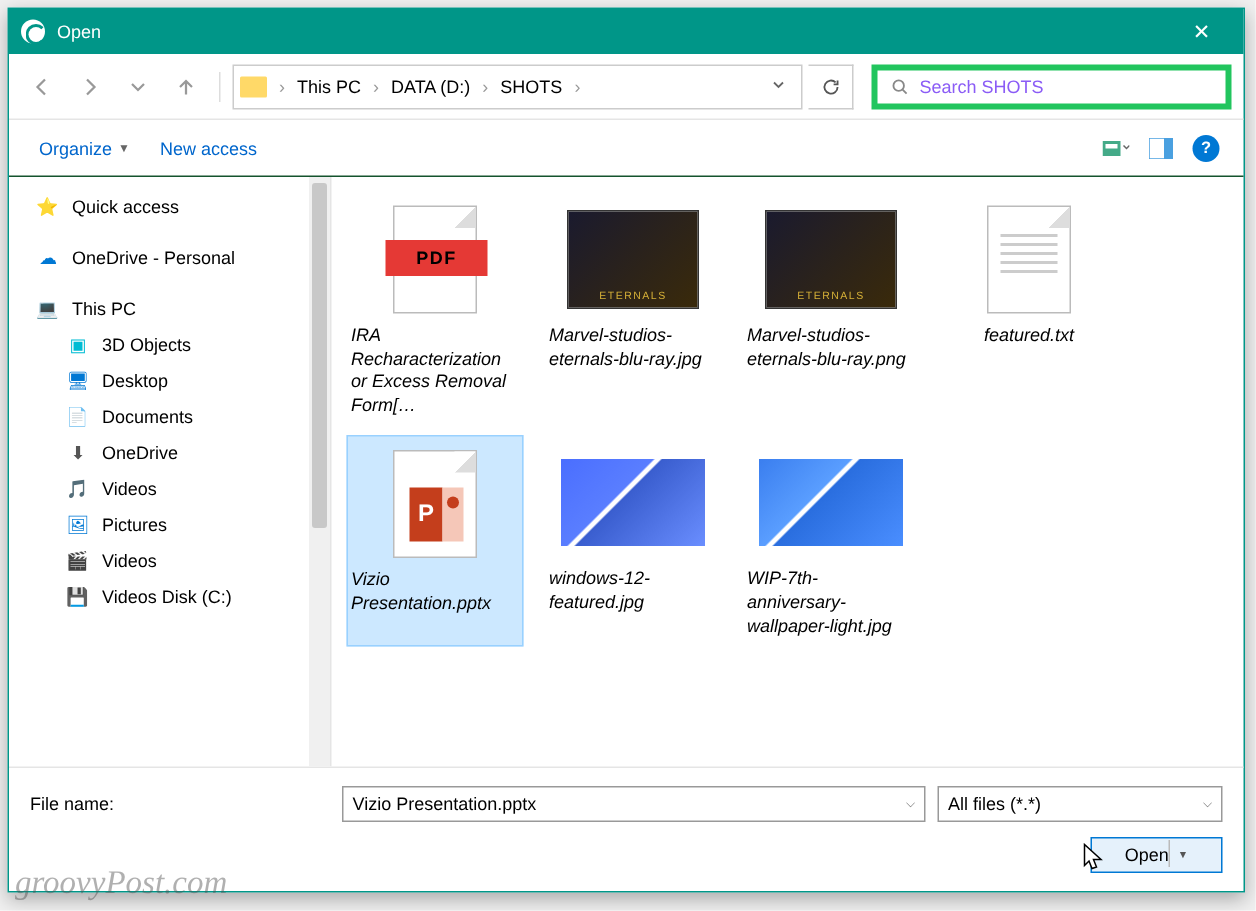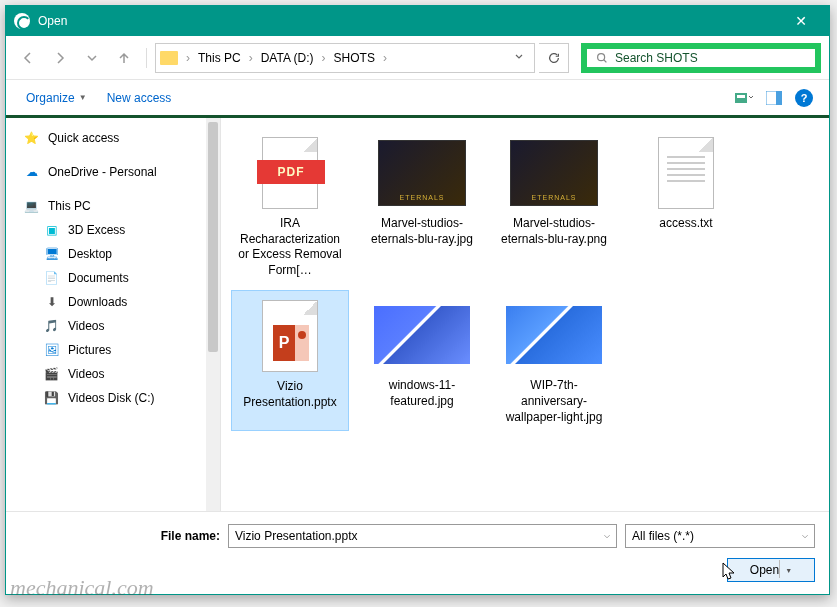--- a/index.html
+++ b/index.html
@@ -13,57 +13,57 @@
 .navbar { height: 44px; border-bottom: 1px solid #e5e5e5; display: flex; align-items: center; padding: 0 8px; gap: 4px; }
 .nav-btn { width: 28px; height: 28px; display: flex; align-items: center; justify-content: center; color: #999; cursor: pointer; }
 .nav-btn svg { width: 16px; height: 16px; }
 .nav-sep { width: 1px; height: 20px; background: #ddd; margin: 0 4px; }
 .addressbar { flex: 1; height: 30px; border: 1px solid #ccc; display: flex; align-items: center; padding: 0 4px; gap: 2px; }
 .addressbar .folder-icon { width: 18px; height: 14px; background: #ffd968; border-radius: 1px; margin-right: 4px; }
 .crumb { padding: 2px 4px; cursor: pointer; }
 .crumb-sep { color: #999; padding: 0 2px; }
 .addr-drop { margin-left: auto; color: #666; padding: 0 6px; cursor: pointer; }
 .refresh-btn { width: 30px; height: 30px; border: 1px solid #ccc; border-left: none; display: flex; align-items: center; justify-content: center; cursor: pointer; }
-.searchbox { width: 240px; height: 30px; border: 6px solid #22c55e; margin-left: 8px; display: flex; align-items: center; padding: 0 8px; gap: 6px; color: #14532d; }
+.searchbox { width: 240px; height: 30px; border: 4px solid #22c55e; margin-left: 8px; display: flex; align-items: center; padding: 0 8px; gap: 6px; color: #8b5cf6; }
 .searchbox svg { width: 14px; height: 14px; }
-.toolbar { height: 38px; border-bottom: 3px solid #14532d; display: flex; align-items: center; padding: 0 12px; gap: 4px; }
+.toolbar { height: 38px; border-bottom: 1px solid #14532d; display: flex; align-items: center; padding: 0 12px; gap: 4px; }
 .tool-link { color: #0066cc; padding: 4px 8px; cursor: pointer; display: flex; align-items: center; gap: 4px; }
 .tool-link .drop { font-size: 8px; color: #666; }
 .toolbar .spacer { flex: 1; }
 .tool-ico { width: 26px; height: 26px; display: flex; align-items: center; justify-content: center; cursor: pointer; }
 .help-ico { width: 18px; height: 18px; background: #0078d4; color: #fff; border-radius: 50%; display: flex; align-items: center; justify-content: center; font-weight: bold; font-size: 11px; }
 .body-area { flex: 1; display: flex; overflow: hidden; }
 .sidebar { width: 215px; border-right: 1px solid #e5e5e5; padding: 8px 0; overflow-y: auto; position: relative; }
 .sb-scroll { position: absolute; right: 0; top: 0; width: 14px; height: 100%; background: #f0f0f0; }
 .sb-thumb { position: absolute; right: 2px; top: 4px; width: 10px; height: 230px; background: #c8c8c8; border-radius: 2px; }
 .sb-item { display: flex; align-items: center; height: 24px; padding-left: 18px; gap: 8px; cursor: pointer; }
 .sb-item.indent { padding-left: 38px; }
 .sb-item .ico { width: 16px; height: 16px; display: flex; align-items: center; justify-content: center; }
 .files { flex: 1; padding: 10px; display: flex; flex-wrap: wrap; align-content: flex-start; gap: 6px 14px; overflow: auto; }
 .file { width: 118px; display: flex; flex-direction: column; align-items: center; padding: 6px 2px; cursor: pointer; }
 .file.selected { background: #cce8ff; border: 1px solid #99d1ff; }
 .thumb { width: 96px; height: 78px; display: flex; align-items: center; justify-content: center; margin-bottom: 4px; }
 .doc-page { width: 56px; height: 72px; background: #fff; border: 1px solid #bbb; position: relative; }
 .doc-page .fold { position: absolute; right: 0; top: 0; width: 14px; height: 14px; background: linear-gradient(135deg, #fff 50%, #ddd 50%); }
 .doc-page .lines { position: absolute; left: 8px; right: 8px; top: 18px; }
 .doc-page .lines div { height: 2px; background: #ccc; margin-bottom: 4px; }
-.pdf-band { position: absolute; left: -6px; top: 22px; width: 68px; height: 24px; background: #e53935; color: #fef9c3; font-weight: bold; display: flex; align-items: center; justify-content: center; letter-spacing: 1px; }
+.pdf-band { position: absolute; left: -6px; top: 22px; width: 68px; height: 24px; background: #e53935; color: #000000; font-weight: bold; display: flex; align-items: center; justify-content: center; letter-spacing: 1px; }
 .ppt-ico { position: absolute; left: 10px; top: 24px; width: 36px; height: 36px; display: flex; }
 .ppt-p { width: 22px; height: 36px; background: #c43e1c; color: #fff; display: flex; align-items: center; justify-content: center; font-weight: bold; font-size: 16px; }
 .ppt-slide { width: 14px; height: 36px; background: #f5c7b8; position: relative; }
 .ppt-slide::before { content: ""; position: absolute; top: 6px; left: 3px; width: 8px; height: 8px; background: #c43e1c; border-radius: 50%; }
 .movie-thumb { width: 88px; height: 66px; background: linear-gradient(135deg,#1a1a2e,#3a2a0a); border: 1px solid #333; position: relative; }
 .movie-thumb::after { content: "ETERNALS"; position: absolute; bottom: 4px; left: 0; right: 0; text-align: center; color: #d4af37; font-size: 7px; letter-spacing: 1px; }
 .kb-thumb { width: 96px; height: 58px; background: linear-gradient(135deg,#2a1a5e,#5a3abe,#9060ff); }
 .win-thumb { width: 96px; height: 58px; background: linear-gradient(135deg,#4a6eff 0%,#5a7eff 40%,#fff 41%,#fff 43%,#3a5ecf 44%,#6a8eff 100%); }
 .win-thumb2 { width: 96px; height: 58px; background: linear-gradient(135deg,#3a7eef 0%,#5a9eff 40%,#fff 41%,#fff 43%,#2a6edf 44%,#4a8eff 100%); }
-.fname { text-align: center; line-height: 1.3; word-wrap: break-word; max-width: 112px; }
+.fname { line-height: 1.3; word-wrap: break-word; max-width: 112px; font-style: italic; }
 .footer { border-top: 1px solid #e5e5e5; padding: 12px 14px; display: flex; flex-direction: column; gap: 10px; }
 .footer-row { display: flex; align-items: center; gap: 8px; }
-.footer-row .lbl { width: 200px; text-align: right; font-weight: bold; }
+.footer-row .lbl { width: 200px; text-align: left; }
 .fn-input { flex: 1; height: 24px; border: 1px solid #999; padding: 0 6px; position: relative; display: flex; align-items: center; }
 .fn-input .drop { position: absolute; right: 6px; color: #666; font-size: 8px; }
 .filter-sel { width: 190px; height: 24px; border: 1px solid #999; padding: 0 6px; display: flex; align-items: center; text-align: center; }
 .filter-sel .drop { margin-left: auto; color: #666; font-size: 8px; }
 .btn-row { display: flex; justify-content: flex-end; gap: 8px; }
 .btn { width: 88px; height: 24px; border: 1px solid #adadad; background: #e1e1e1; display: flex; align-items: center; justify-content: center; cursor: pointer; }
 .btn.primary { border: 1px solid #0078d4; background: #e5f1fb; }
 .btn .drop { font-size: 7px; margin-left: 6px; color: #555; position: relative; }
 .btn .drop::before { content: ""; position: absolute; left: -6px; top: -7px; width: 1px; height: 18px; background: #bbb; }
 .watermark { position: absolute; left: 10px; bottom: 6px; color: rgba(80,80,80,0.45); font-size: 22px; font-style: italic; font-family: Georgia, serif; pointer-events: none; }
@@ -167,33 +167,33 @@
           <span class="ico" style="color:#0078d4">☁</span>
           <span>OneDrive - Personal</span>
         </div>
       <div style="height:10px"></div>
       <div class="sb-item">
           <span class="ico">💻</span>
           <span>This PC</span>
         </div>
       <div class="sb-item indent">
           <span class="ico" style="color:#00bcd4">▣</span>
-          <span>3D Excess</span>
+          <span>3D Objects</span>
         </div>
       <div class="sb-item indent">
           <span class="ico" style="color:#0078d4">🖥</span>
           <span>Desktop</span>
         </div>
       <div class="sb-item indent">
           <span class="ico" style="color:#555">📄</span>
           <span>Documents</span>
         </div>
       <div class="sb-item indent">
           <span class="ico" style="color:#555">⬇</span>
-          <span>Downloads</span>
+          <span>OneDrive</span>
         </div>
       <div class="sb-item indent">
           <span class="ico" style="color:#0078d4">🎵</span>
           <span>Videos</span>
         </div>
       <div class="sb-item indent">
           <span class="ico" style="color:#0078d4">🖼</span>
           <span>Pictures</span>
         </div>
       <div class="sb-item indent">
@@ -237,39 +237,39 @@
               <div class="fold"></div>
               <div class="lines">
                 <div></div>
                 <div></div>
                 <div></div>
                 <div></div>
                 <div></div>
               </div>
             </div>
           </div>
-        <div class="fname">access.txt</div>
+        <div class="fname">featured.txt</div>
       </div>
       <div class="file selected">
         <div class="thumb">
             <div class="doc-page">
               <div class="fold"></div>
               <div class="ppt-ico">
                 <div class="ppt-p">P</div>
                 <div class="ppt-slide"></div>
               </div>
             </div>
           </div>
         <div class="fname">Vizio Presentation.pptx</div>
       </div>
       <div class="file">
         <div class="thumb">
             <div class="win-thumb"></div>
           </div>
-        <div class="fname">windows-11-featured.jpg</div>
+        <div class="fname">windows-12-featured.jpg</div>
       </div>
       <div class="file">
         <div class="thumb">
             <div class="win-thumb2"></div>
           </div>
         <div class="fname">WIP-7th-anniversary-wallpaper-light.jpg</div>
       </div>
     </div>
   </div>
 
@@ -287,16 +287,16 @@
     </div>
     <div class="btn-row">
       <div class="btn primary">
           <span>Open</span>
           <span class="drop">▼</span>
         </div>
     </div>
   </div>
 </div>
 
-<div class="watermark">mechanical.com</div>
+<div class="watermark">groovyPost.com</div>
 <div class="cursor"><svg viewBox="0 0 14 20">
       <path d="M1 1l0 14 3-3 2 5 3-1-2-5 5 0z" fill="#fff" stroke="#000" stroke-width="1"></path>
     </svg></div>
 
 </body></html>

